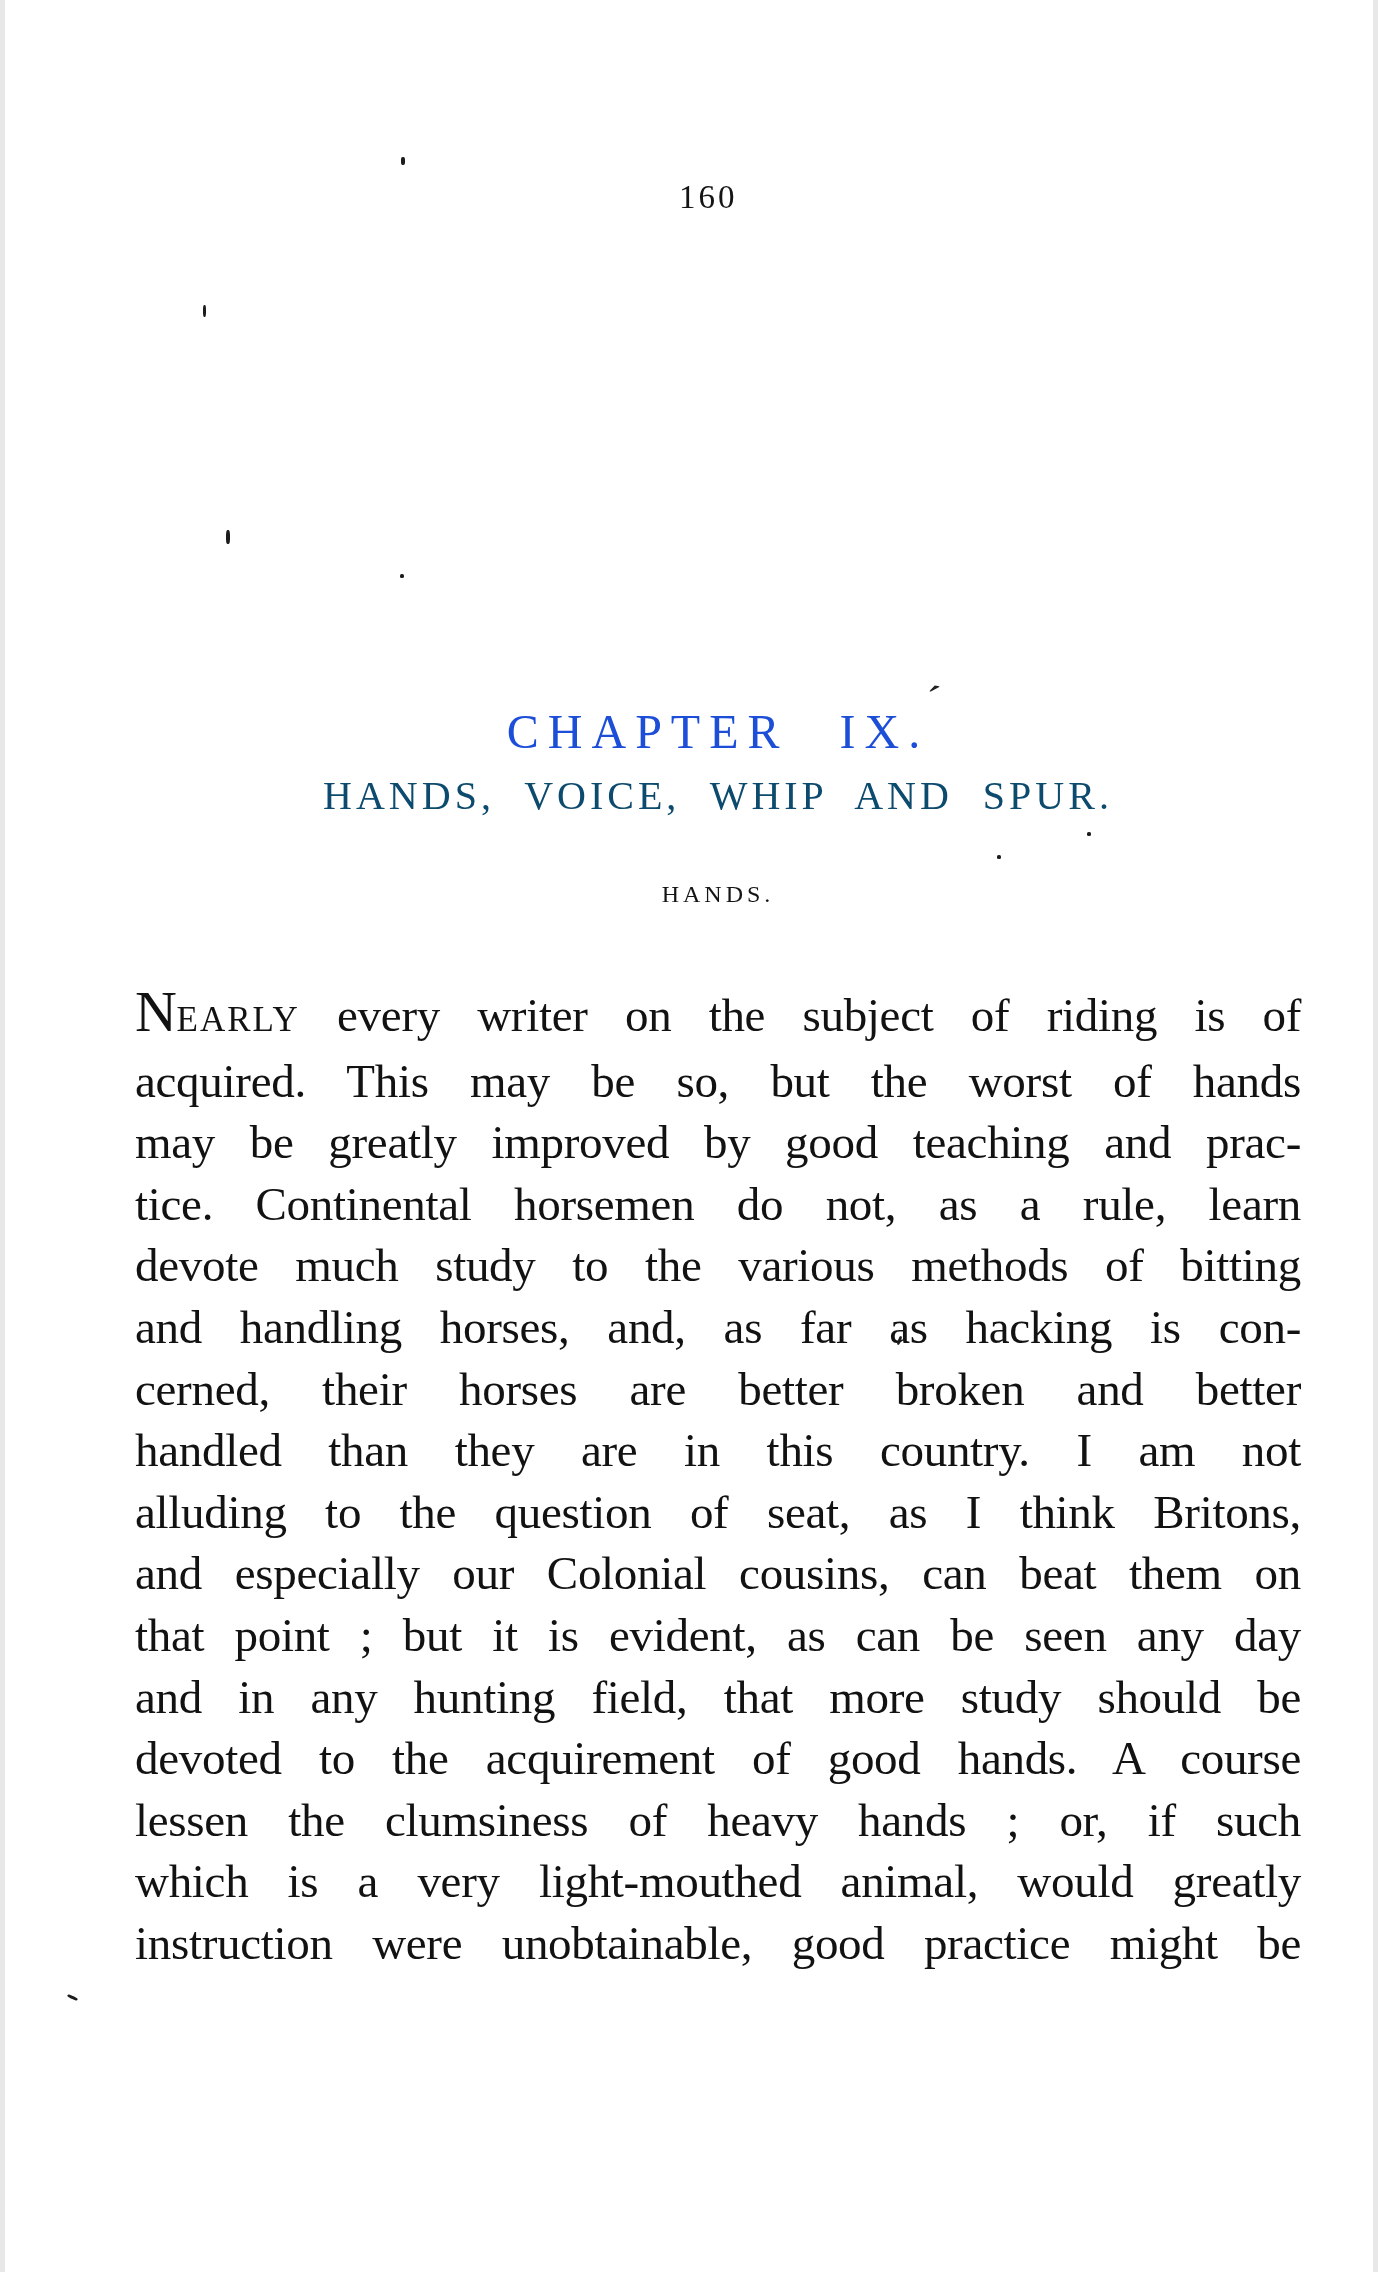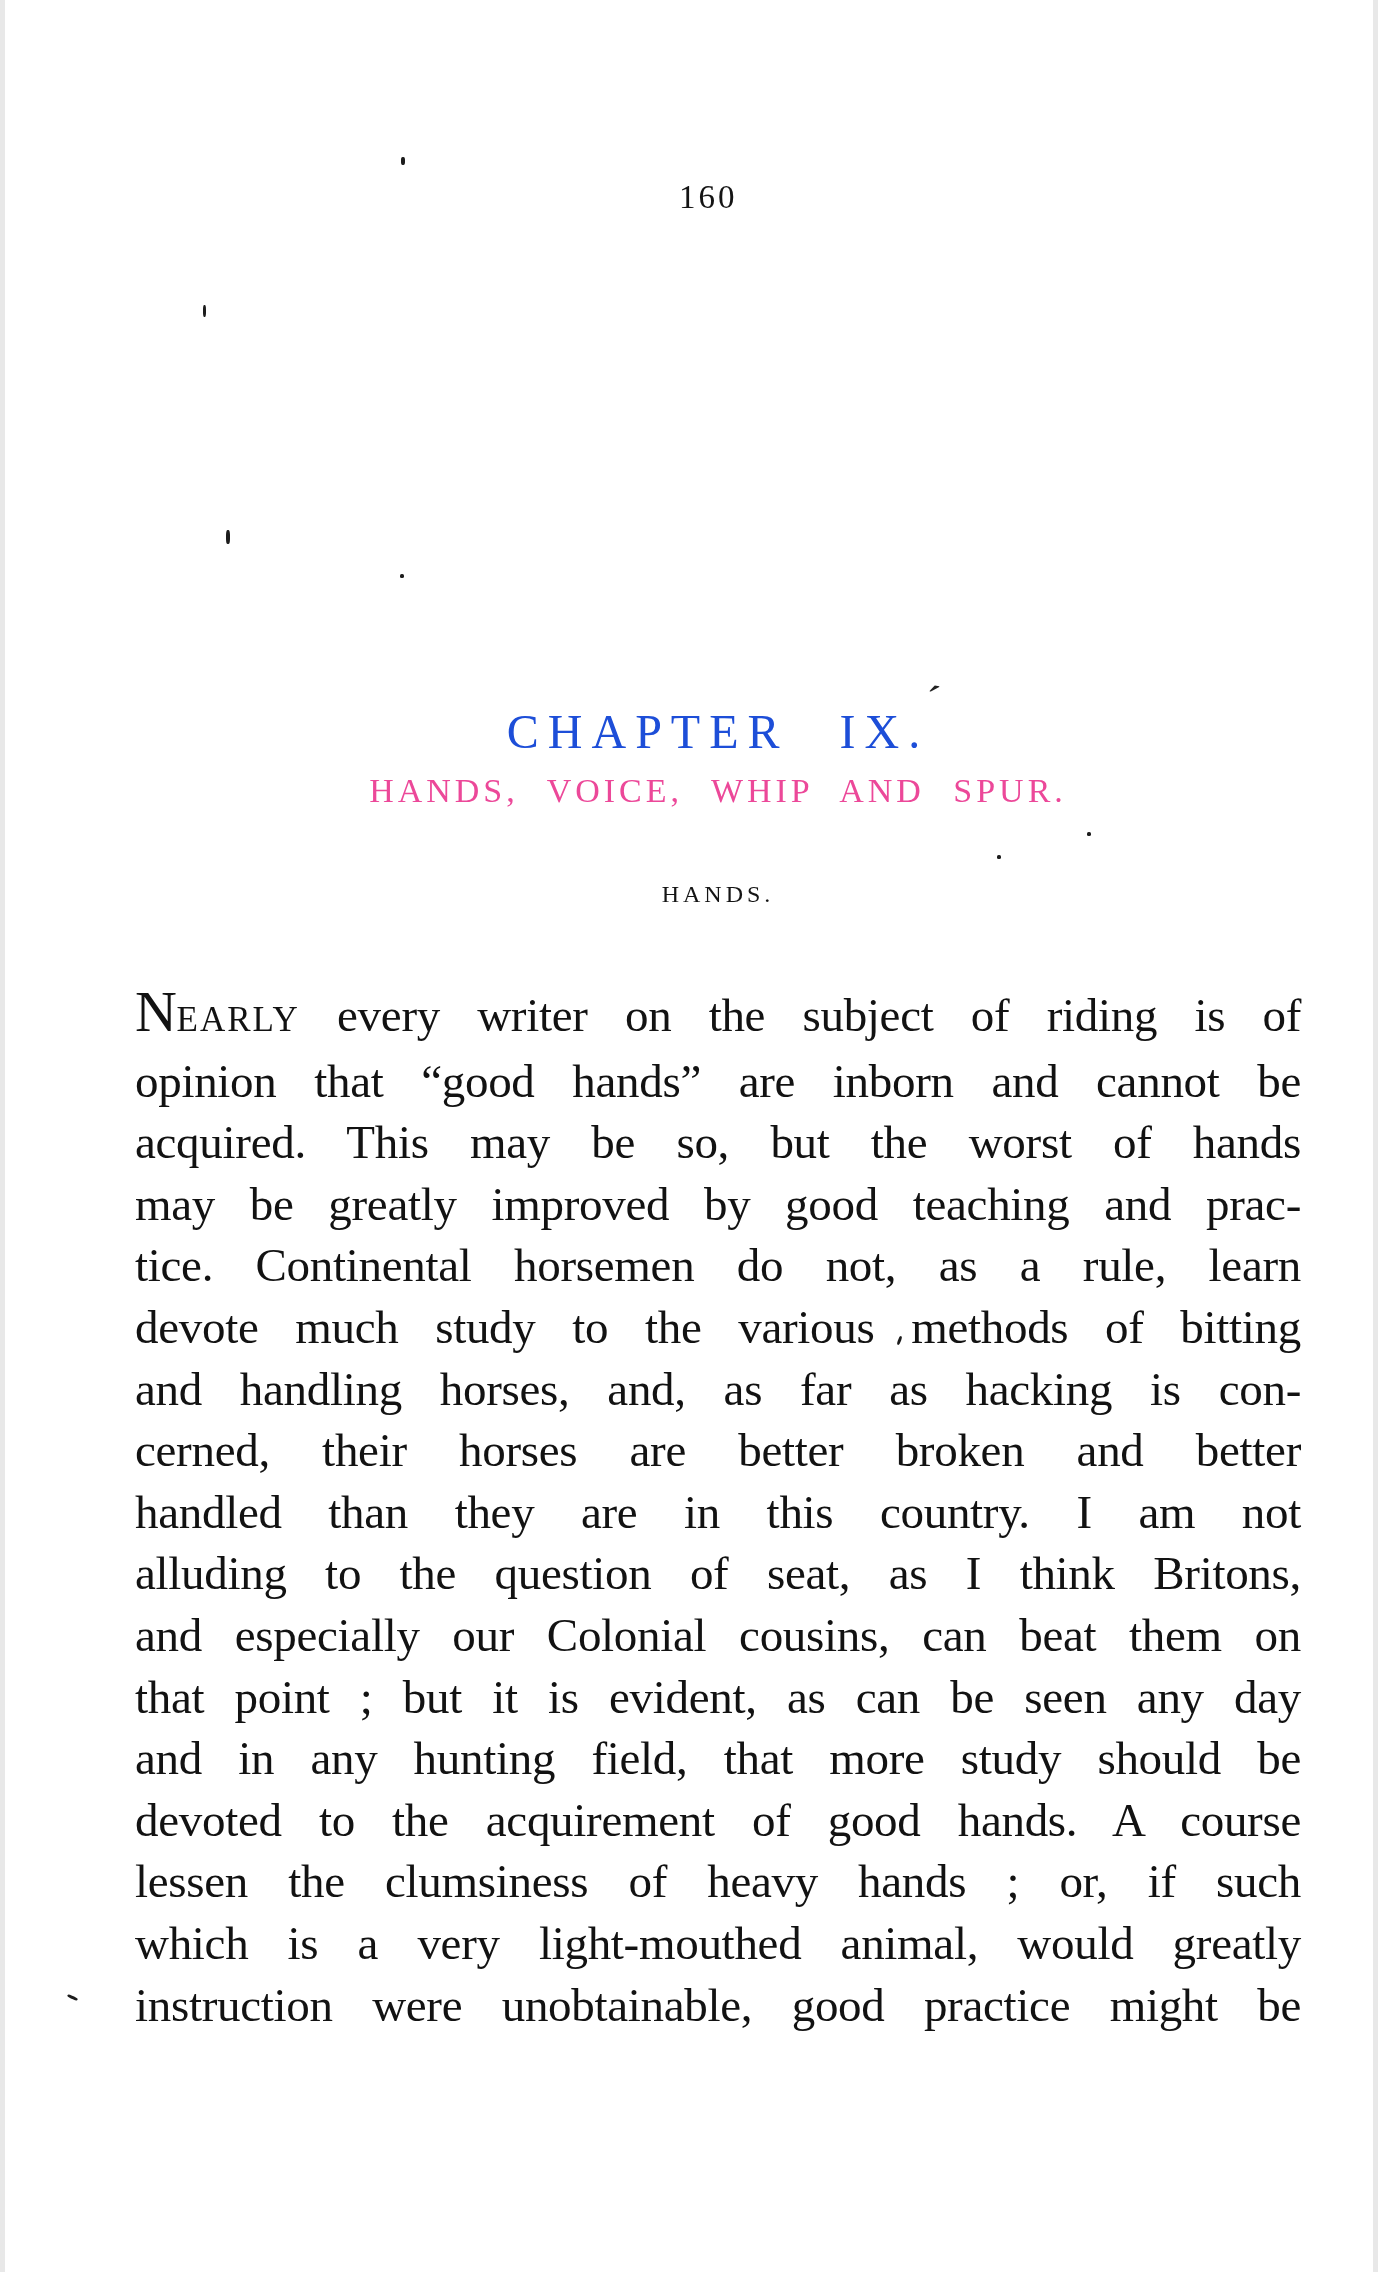--- a/index.html
+++ b/index.html
@@ -44,24 +44,24 @@
     font-size: 44px;
     color: #222;
     transform: rotate(8deg);
   }
   .subtitle {
     position: absolute;
     top: 772px;
     left: 130px;
     width: 1166px;
     text-align: center;
-    font-size: 34px;
+    font-size: 40px;
     letter-spacing: 4px;
     word-spacing: 16px;
-    color: #ec4899;
+    color: #0c4a6e;
   }
   .section-heading {
     position: absolute;
     top: 881px;
     left: 130px;
     width: 1166px;
     text-align: center;
     font-size: 24px;
     letter-spacing: 4px;
     color: #141414;
@@ -107,21 +107,20 @@
   <div class="chapter-heading">CHAPTER IX.</div>
   <div class="pencil-mark">´</div>
 
   <div class="subtitle">HANDS, VOICE, WHIP AND SPUR.</div>
 
   <div class="section-heading">HANDS.</div>
 
   <div class="body-text">
     <div class="body-line"><span class="lead-cap">N</span><span class="lead-smallcaps">EARLY</span> <span>every writer on the subject of riding is of</span></div>
     <div id="body-lines-rest">
-        <div class="body-line">opinion that “good hands” are inborn and cannot be</div>
         <div class="body-line">acquired. This may be so, but the worst of hands</div>
         <div class="body-line">may be greatly improved by good teaching and prac-</div>
         <div class="body-line">tice. Continental horsemen do not, as a rule, learn</div>
         <div class="body-line">devote much study to the various methods of bitting</div>
         <div class="body-line">and handling horses, and, as far as hacking is con-</div>
         <div class="body-line">cerned, their horses are better broken and better</div>
         <div class="body-line">handled than they are in this country. I am not</div>
         <div class="body-line">alluding to the question of seat, as I think Britons,</div>
         <div class="body-line">and especially our Colonial cousins, can beat them on</div>
         <div class="body-line">that point ; but it is evident, as can be seen any day</div>

